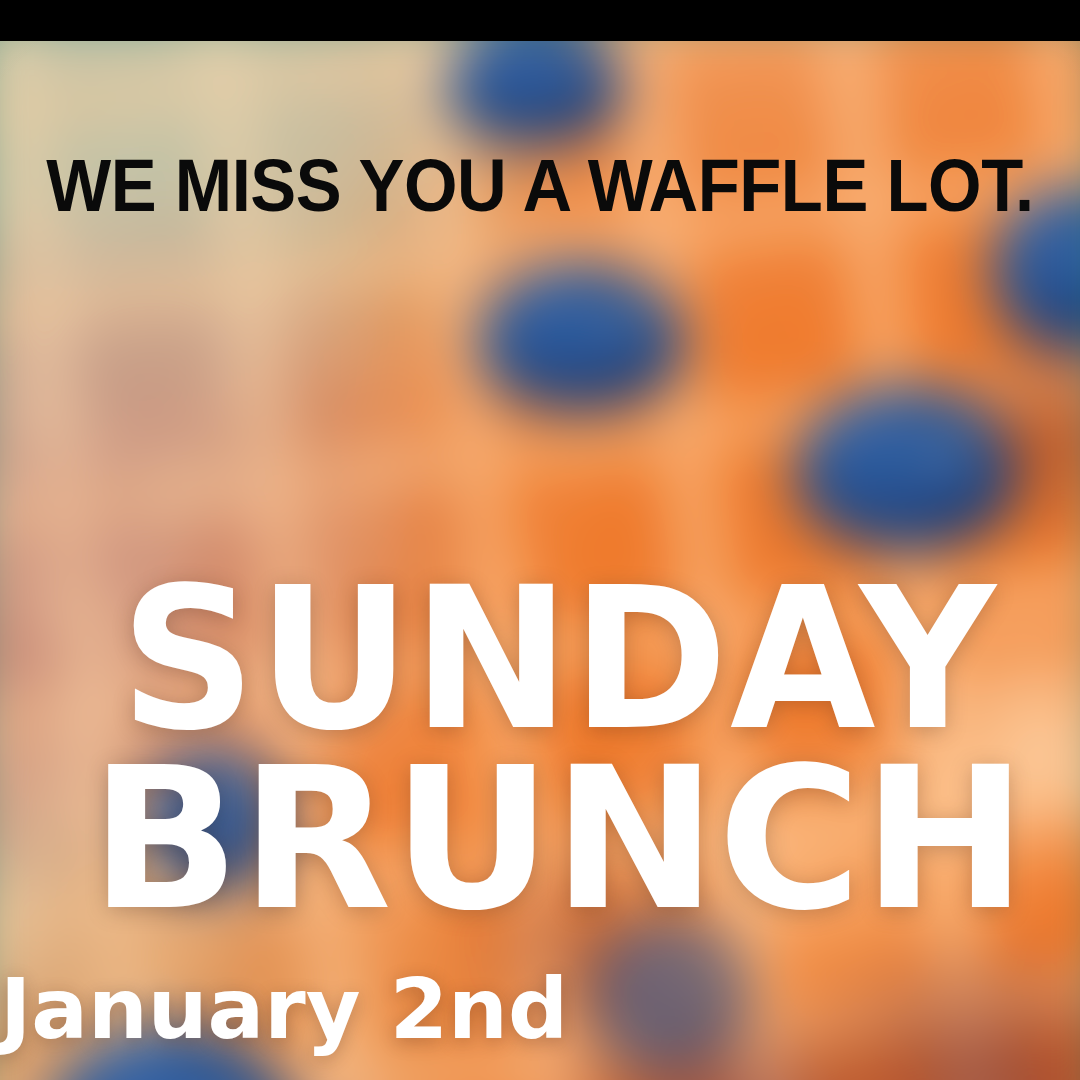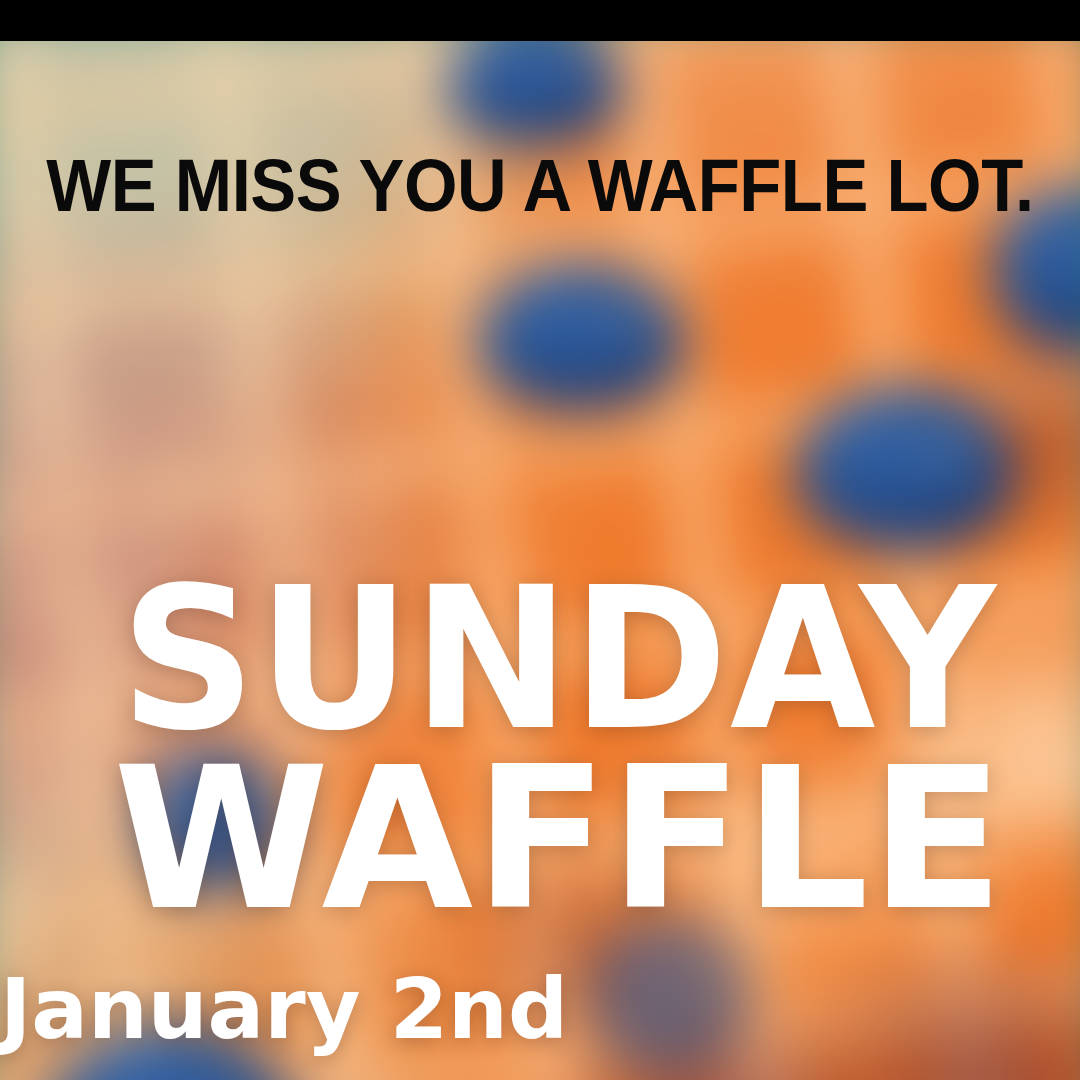--- a/index.html
+++ b/index.html
@@ -233,19 +233,19 @@
   </div>
 
   <div id="photo-vignette"></div>
 
   <div id="content">
 
     <div id="headline">WE MISS YOU A WAFFLE LOT.</div>
 
     <div id="title-block">
       <span id="title-line-1">SUNDAY</span>
-      <span id="title-line-2">WAFFLE</span>
+      <span id="title-line-2">BRUNCH</span>
     </div>
 
     <div id="date-line">January 2nd</div>
 
   </div>
 </div>
 
 </body></html>

